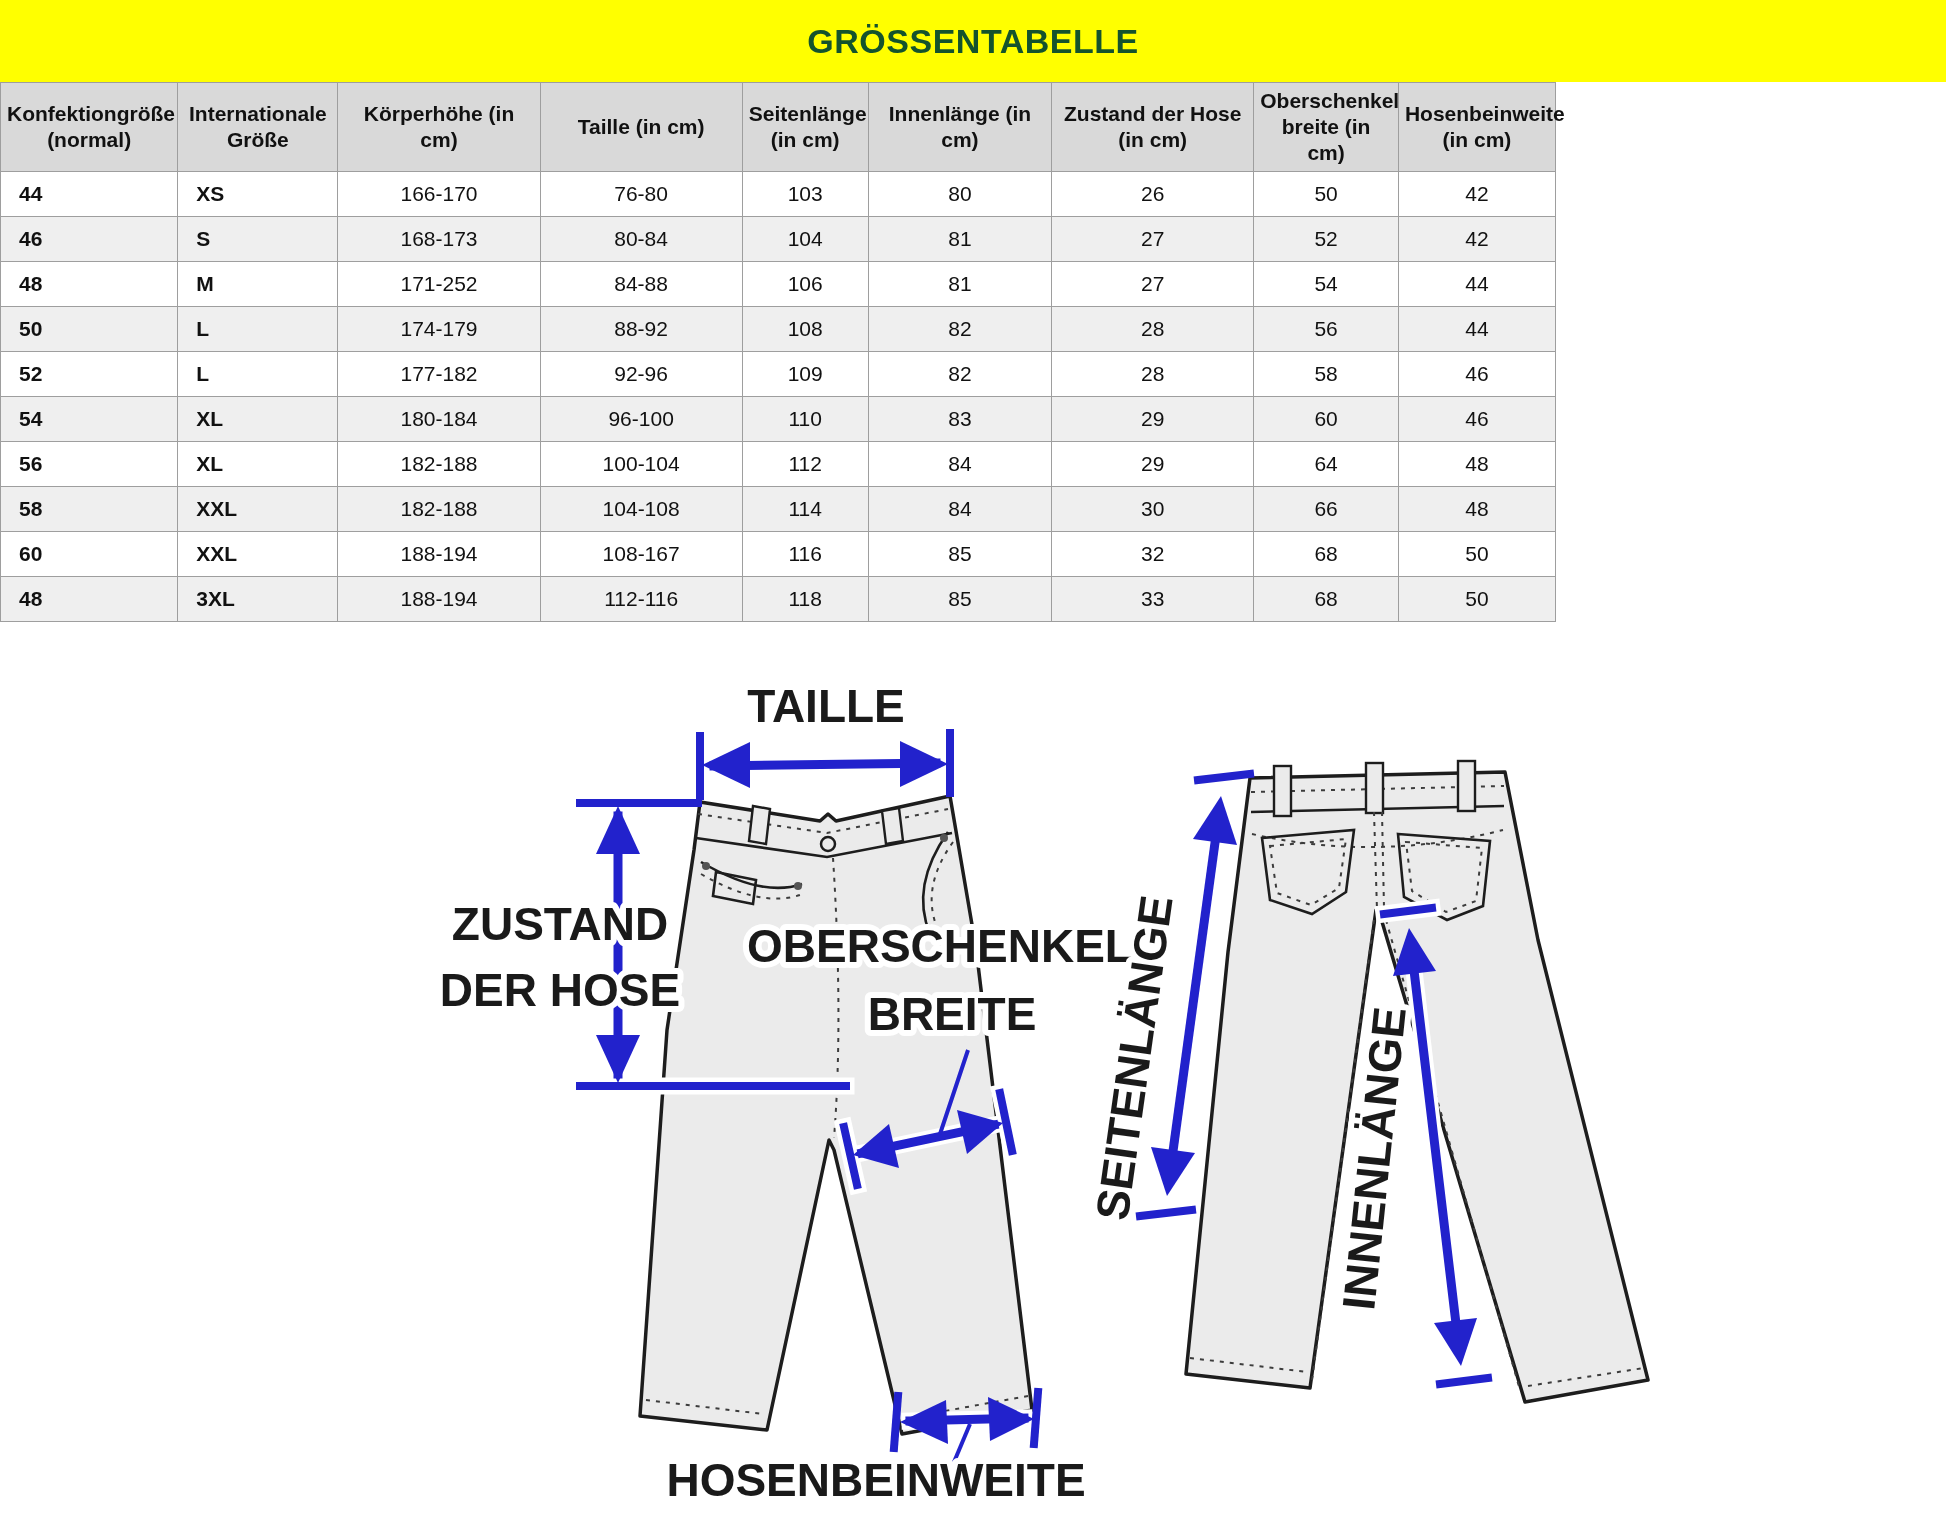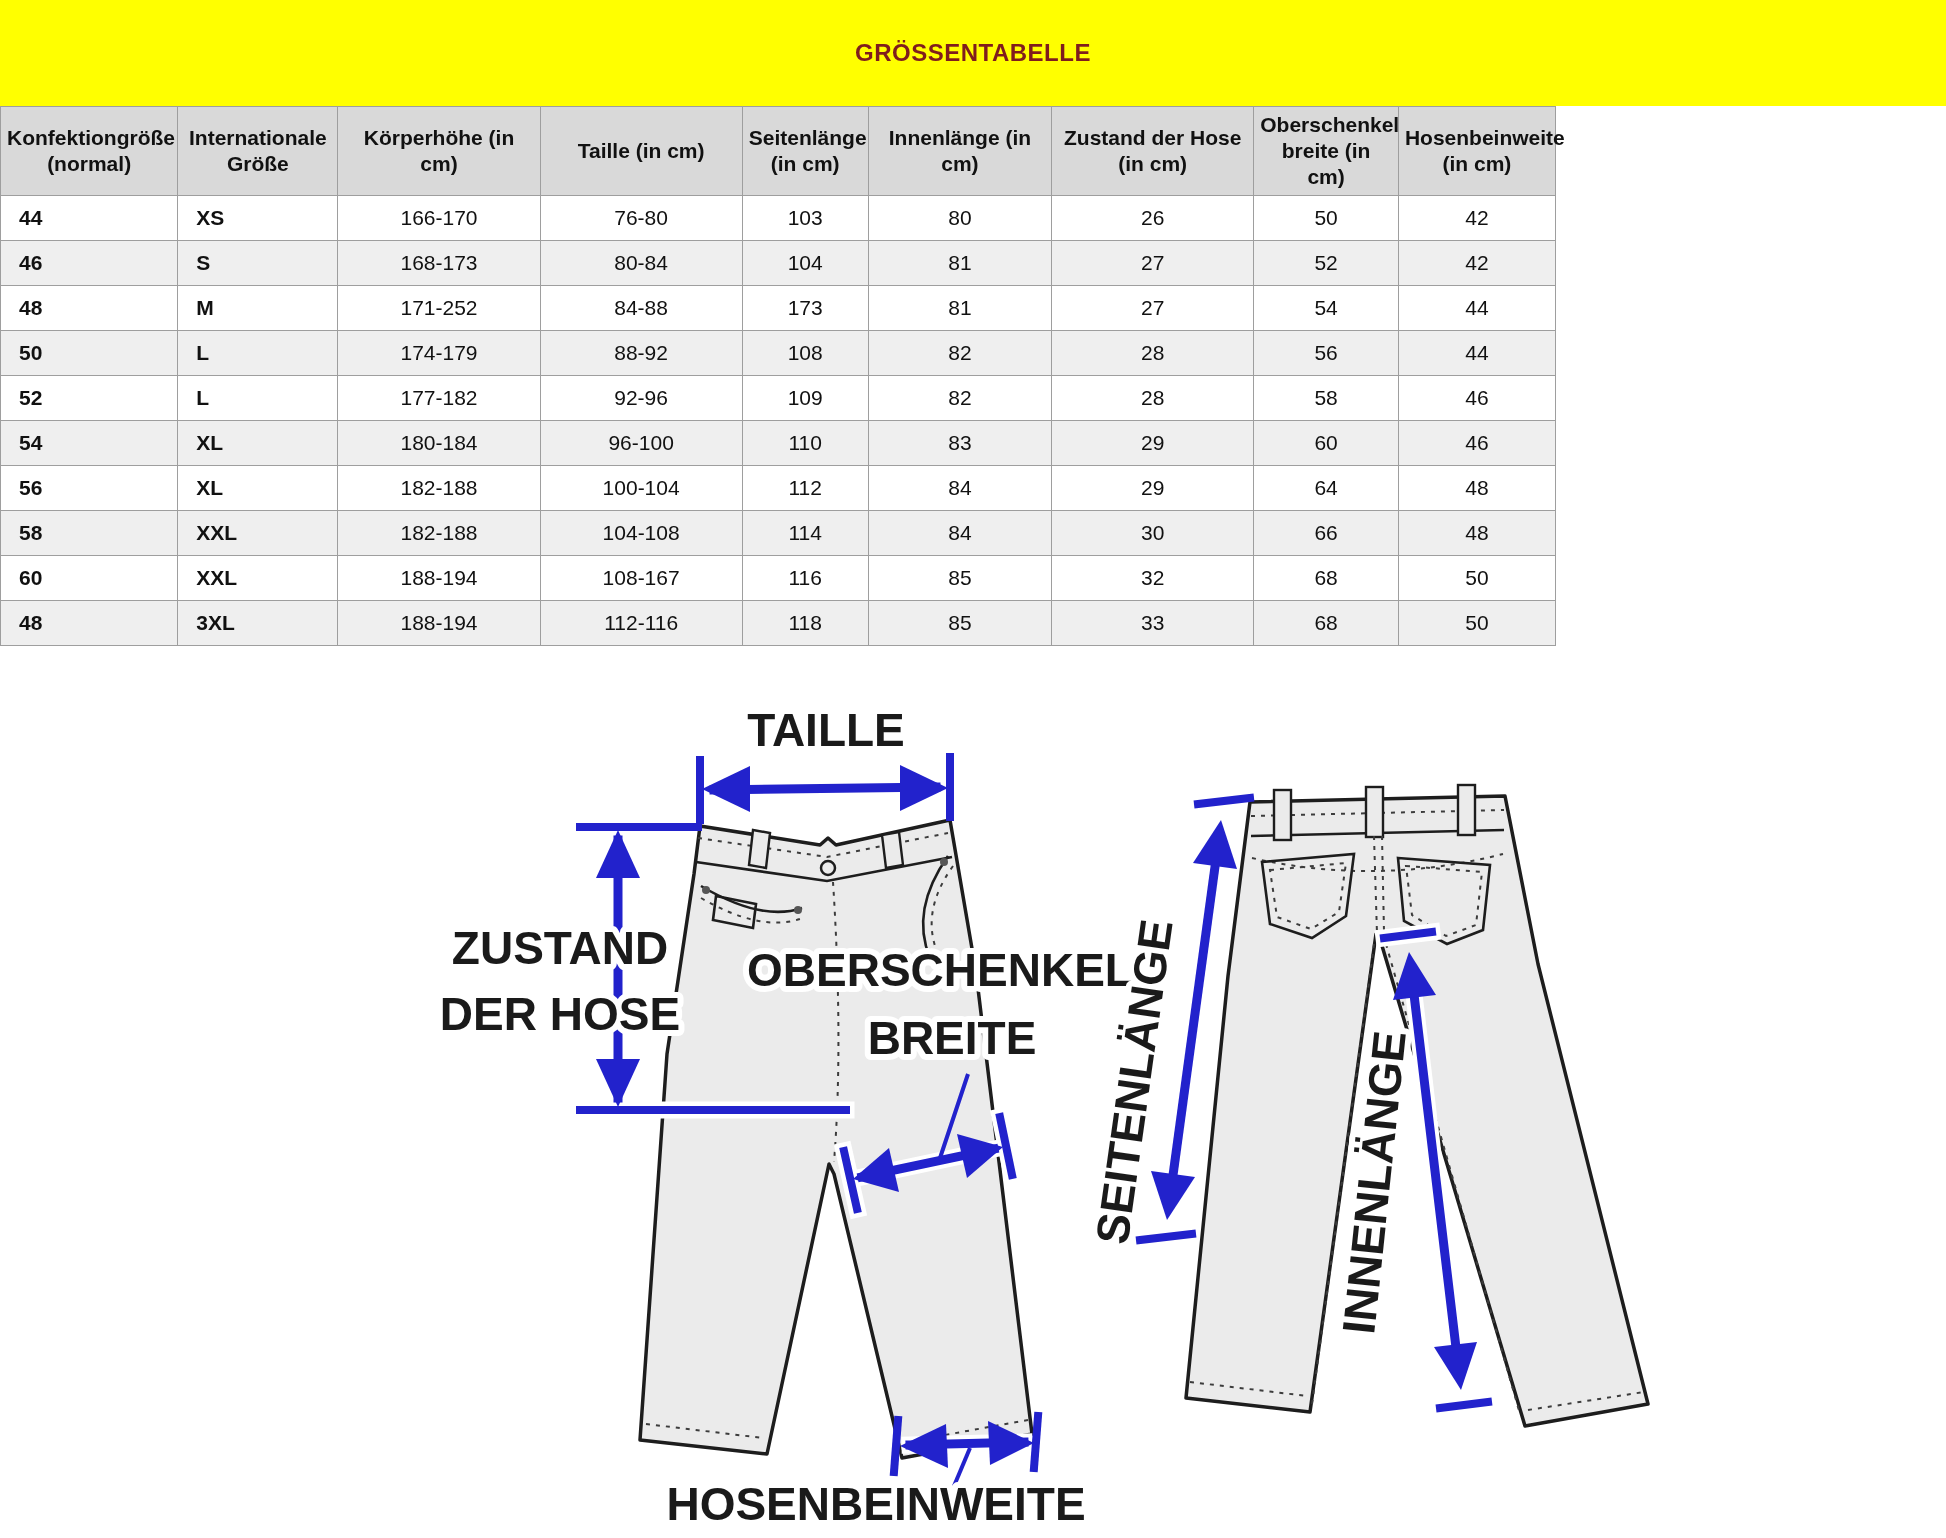--- a/index.html
+++ b/index.html
@@ -1,18 +1,18 @@
 <!DOCTYPE html>
 <html><head>
 <meta charset="utf-8">
 <style>
   html,body { margin:0; padding:0; background:#ffffff; width:1946px; height:1538px; overflow:hidden;
               font-family:"Liberation Sans", sans-serif; }
-  .title-bar { height:106px; background:#ffff00; display:flex; align-items:center; justify-content:center;
-               font-size:24px; font-weight:bold; color:#7f1d1d; letter-spacing:0.5px; }
+  .title-bar { height:82px; background:#ffff00; display:flex; align-items:center; justify-content:center;
+               font-size:34px; font-weight:bold; color:#14532d; letter-spacing:0.5px; }
   table.size-table { width:1556px; border-collapse:collapse; table-layout:fixed; }
   .size-table th { background:#d9d9d9; border:1px solid #9e9e9e; font-size:21px; font-weight:bold;
                    text-align:center; height:84px; padding:2px 6px; line-height:1.25; color:#111; }
   .size-table td { border:1px solid #9e9e9e; font-size:21px; text-align:center; height:44px;
                    padding:0 6px; color:#111; background:#ffffff; }
   .size-table tr:nth-child(even) td { background:#efefef; }
   .size-table td.c0, .size-table td.c1 { text-align:left; padding-left:18px; font-weight:bold; }
   .diagram-wrap { width:1842px; height:906px; background:#fff; }
   
   .pants { fill:#ebebeb; stroke:#1d1d1d; stroke-width:3.5; stroke-linejoin:round; }
@@ -77,21 +77,21 @@
         <td class="c5">81</td>
         <td class="c6">27</td>
         <td class="c7">52</td>
         <td class="c8">42</td>
       </tr>
       <tr>
         <td class="c0">48</td>
         <td class="c1">M</td>
         <td class="c2">171-252</td>
         <td class="c3">84-88</td>
-        <td class="c4">173</td>
+        <td class="c4">106</td>
         <td class="c5">81</td>
         <td class="c6">27</td>
         <td class="c7">54</td>
         <td class="c8">44</td>
       </tr>
       <tr>
         <td class="c0">50</td>
         <td class="c1">L</td>
         <td class="c2">174-179</td>
         <td class="c3">88-92</td>

